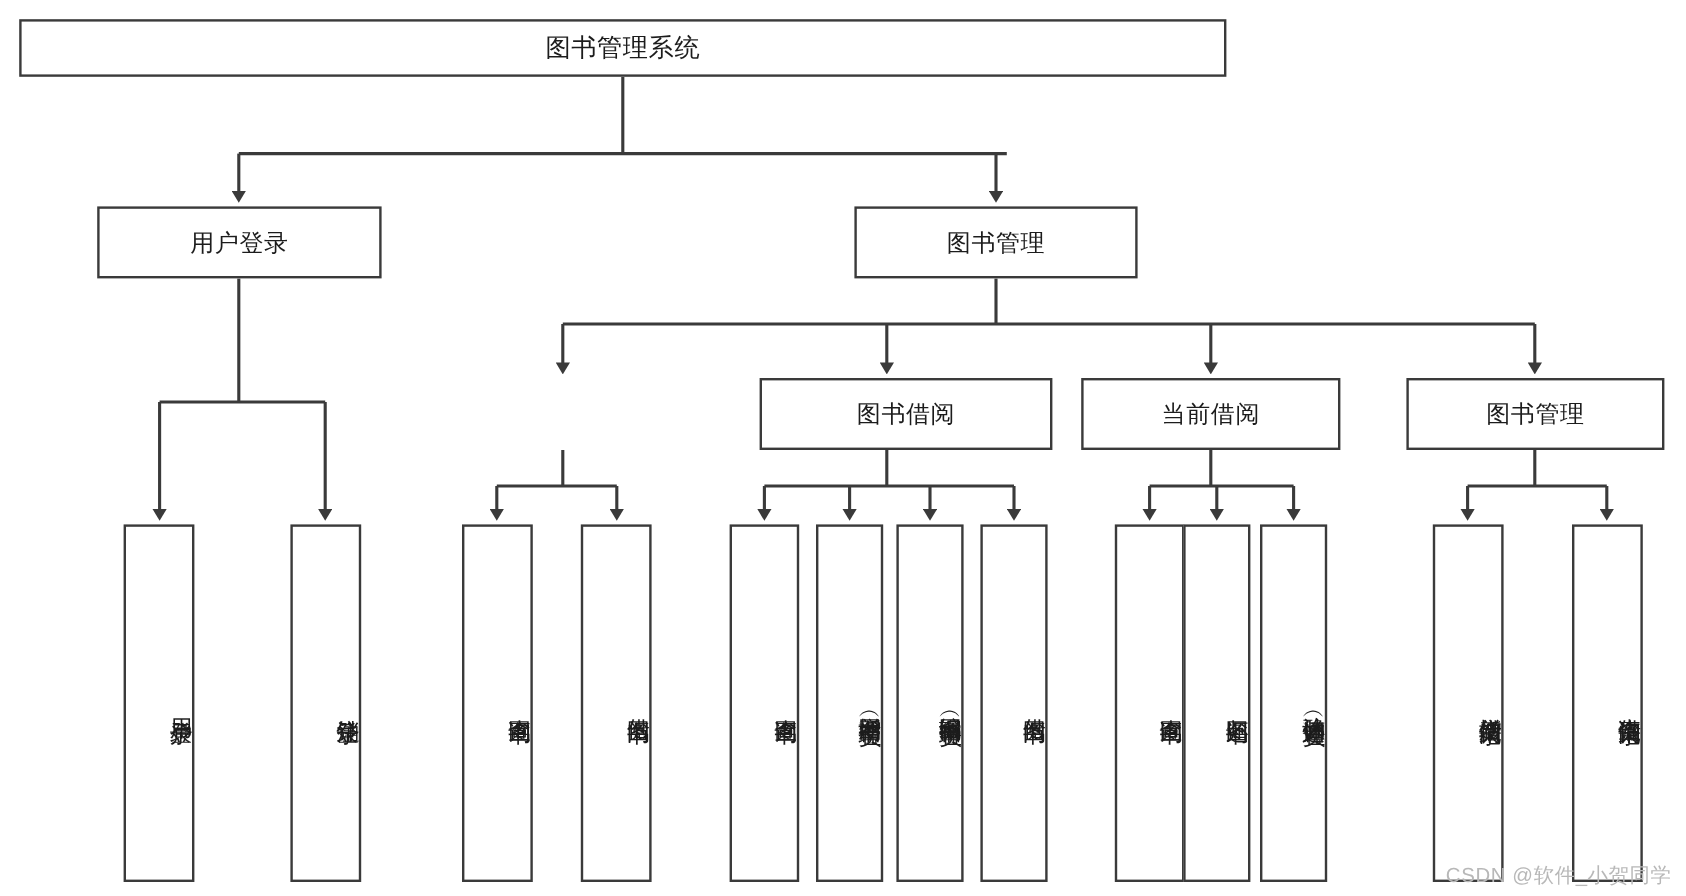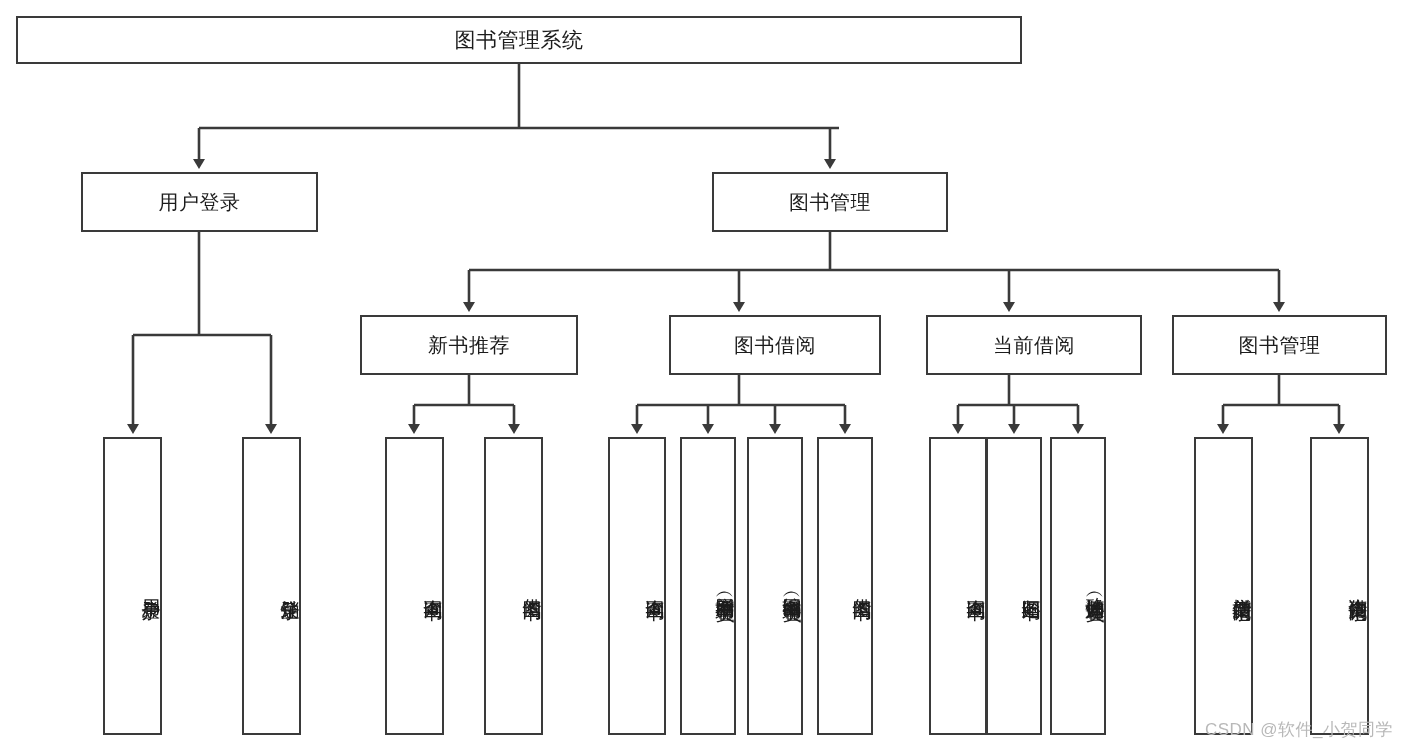--- a/index.html
+++ b/index.html
@@ -131,27 +131,24 @@
     <span>图书管理系统</span>
   </div>
 
   <div class="node horizontal" style="left:81px; top:172px; width:237px; height:60px;">
     <span>用户登录</span>
   </div>
   <div class="node horizontal" style="left:712px; top:172px; width:236px; height:60px;">
     <span>图书管理</span>
   </div>
 
-  <div class="node horizontal" style="left:360px; top:315px; width:218px; height:60px;">
-    <span>新书推荐</span>
-  </div>
-  <div class="node horizontal" style="left:633px; top:315px; width:212px; height:60px;margin-left:36px;">
+  <div class="node horizontal" style="left:633px; top:315px; width:244px; height:60px;">
     <span>图书借阅</span>
   </div>
-  <div class="node horizontal" style="left:901px; top:315px; width:216px; height:60px;margin-left:25px;">
+  <div class="node horizontal" style="left:901px; top:315px; width:216px; height:60px;">
     <span>当前借阅</span>
   </div>
   <div class="node horizontal" style="left:1172px; top:315px; width:215px; height:60px;">
     <span>图书管理</span>
   </div>
 
   <div class="node vertical" style="left:103px; top:437px; width:59px; height:298px;">
     <span class="vlabel">用户登录</span>
   </div>
   <div class="node vertical" style="left:242px; top:437px; width:59px; height:298px;">

